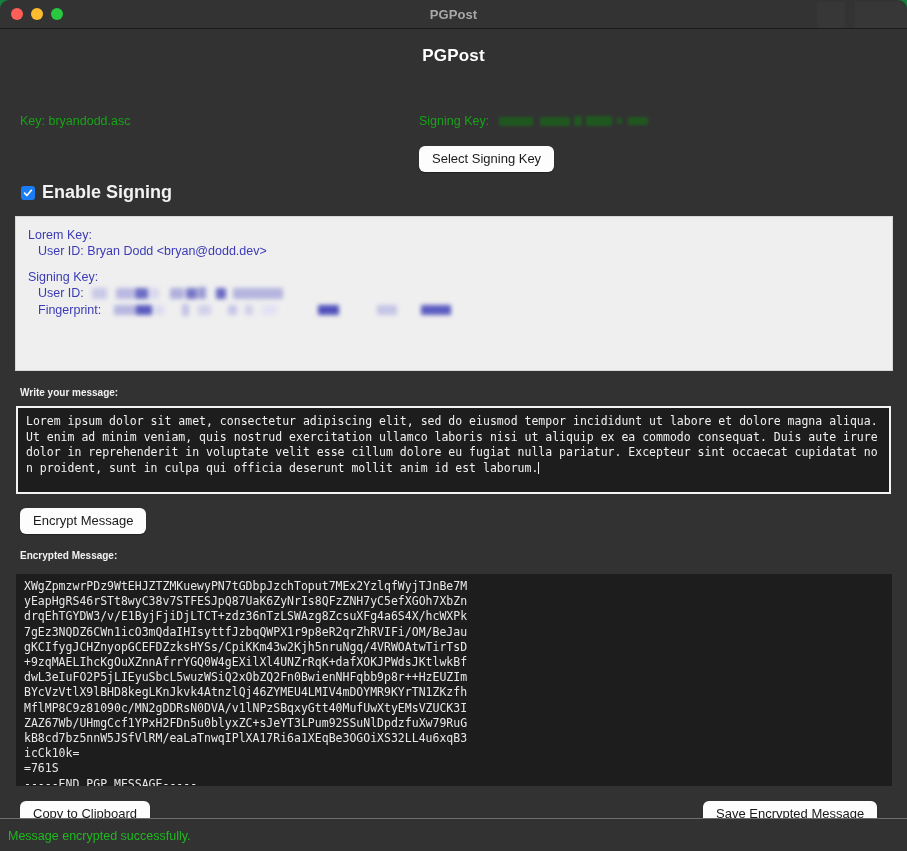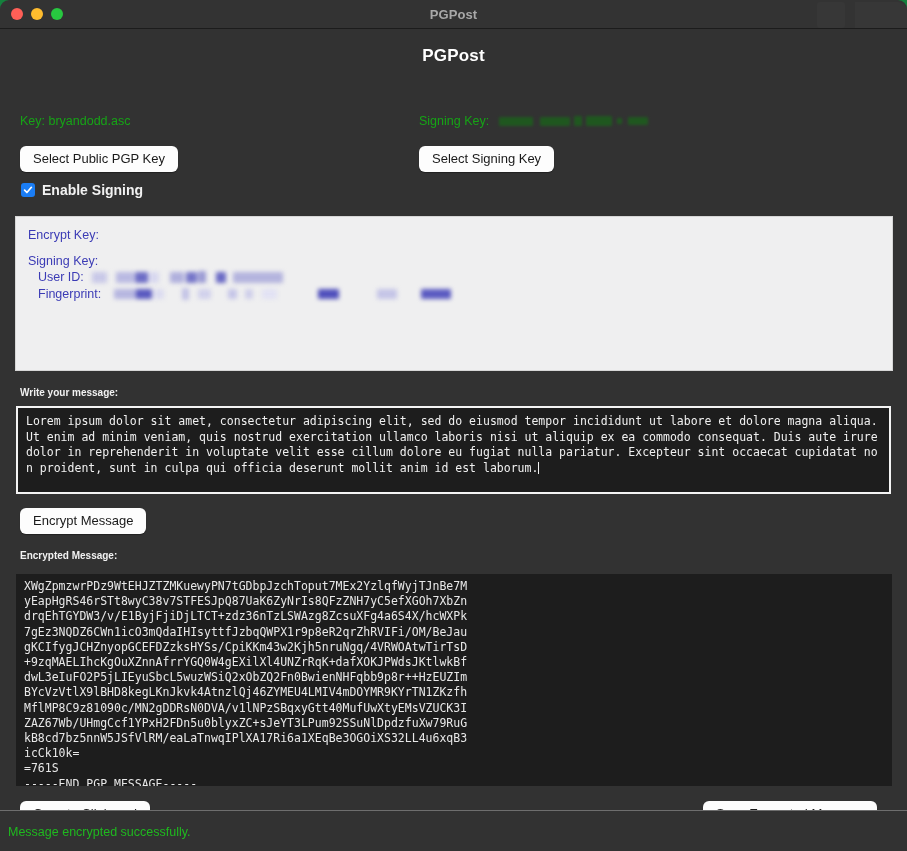--- a/index.html
+++ b/index.html
@@ -145,21 +145,21 @@
     border-radius: 3px;
     background: #1a7df5;
     display: flex;
     align-items: center;
     justify-content: center;
     flex: 0 0 auto;
   }
   .checkbox svg { display: block; }
   .checkrow label {
     color: #f2f2f2;
-    font-size: 14px;
+    font-size: 18px;
     font-weight: bold;
   }
 
   
   .key-details {
     position: absolute;
     left: 15px;
     top: 187px;
     width: 878px;
     height: 155px;
@@ -257,21 +257,21 @@
     white-space: pre;
     margin: 0;
   }
 
   
   .statusbar {
     position: absolute;
     left: 0;
     right: 0;
     bottom: 0;
-    height: 42px;
+    height: 34px;
     background: #323232;
     border-top: 1px solid #6e6e6e;
     display: flex;
     align-items: center;
     padding-left: 8px;
     box-sizing: border-box;
   }
   .status-text {
     color: #1fb81f;
     font-size: 12.5px;
@@ -299,34 +299,34 @@
 
     <div class="key-row left">Key: bryandodd.asc</div>
 
     <div class="key-row right">
       <span>Signing Key:</span>
       <span class="redact">
         <span style="width:34px;height:9px;margin-left:6px;"></span><span style="width:30px;height:9px;margin-left:7px;"></span><span style="width:8px;height:10px;margin-left:4px;"></span><span style="width:26px;height:10px;margin-left:4px;"></span><span style="width:5px;height:6px;margin-left:5px;"></span><span style="width:20px;height:8px;margin-left:6px;"></span>
       </span>
     </div>
 
-    <button class="btn" id="btn-select-public">Select Public PGP Key</button>
     <button class="btn" id="btn-select-signing">Select Signing Key</button>
 
     <div class="checkrow">
       <span class="checkbox">
         <svg width="10" height="10" viewBox="0 0 10 10">
           <path d="M1.6 5.2 L3.9 7.5 L8.4 2.3" fill="none" stroke="#ffffff" stroke-width="1.7" stroke-linecap="round" stroke-linejoin="round"></path>
         </svg>
       </span>
       <label>Enable Signing</label>
     </div>
 
     <div class="key-details">
-      <div class="kd-line">Encrypt Key:</div>
+      <div class="kd-line">Lorem Key:</div>
+      <div class="kd-line sub">User ID: Bryan Dodd &lt;bryan@dodd.dev&gt;</div>
       <div class="kd-gap"></div>
       <div class="kd-line">Signing Key:</div>
       <div class="kd-line sub">
         <span>User ID:</span>
         <span class="blur-blob">
           <i style="width:15px;height:11px;margin-left:5px;background:#c9c9e8;"></i><i style="width:18px;height:11px;margin-left:9px;background:#b9b9e2;"></i><i style="width:13px;height:11px;margin-left:1px;background:#6c6cc6;"></i><i style="width:10px;height:11px;margin-left:1px;background:#d8d8ef;"></i><i style="width:14px;height:11px;margin-left:11px;background:#b0b0dd;"></i><i style="width:11px;height:11px;margin-left:2px;background:#7676c9;"></i><i style="width:8px;height:12px;margin-left:1px;background:#9a9ad4;"></i><i style="width:10px;height:11px;margin-left:10px;background:#6a6ac5;"></i><i style="width:50px;height:11px;margin-left:7px;background:#b4b4de;"></i>
         </span>
       </div>
       <div class="kd-line sub">
         <span>Fingerprint:</span>

